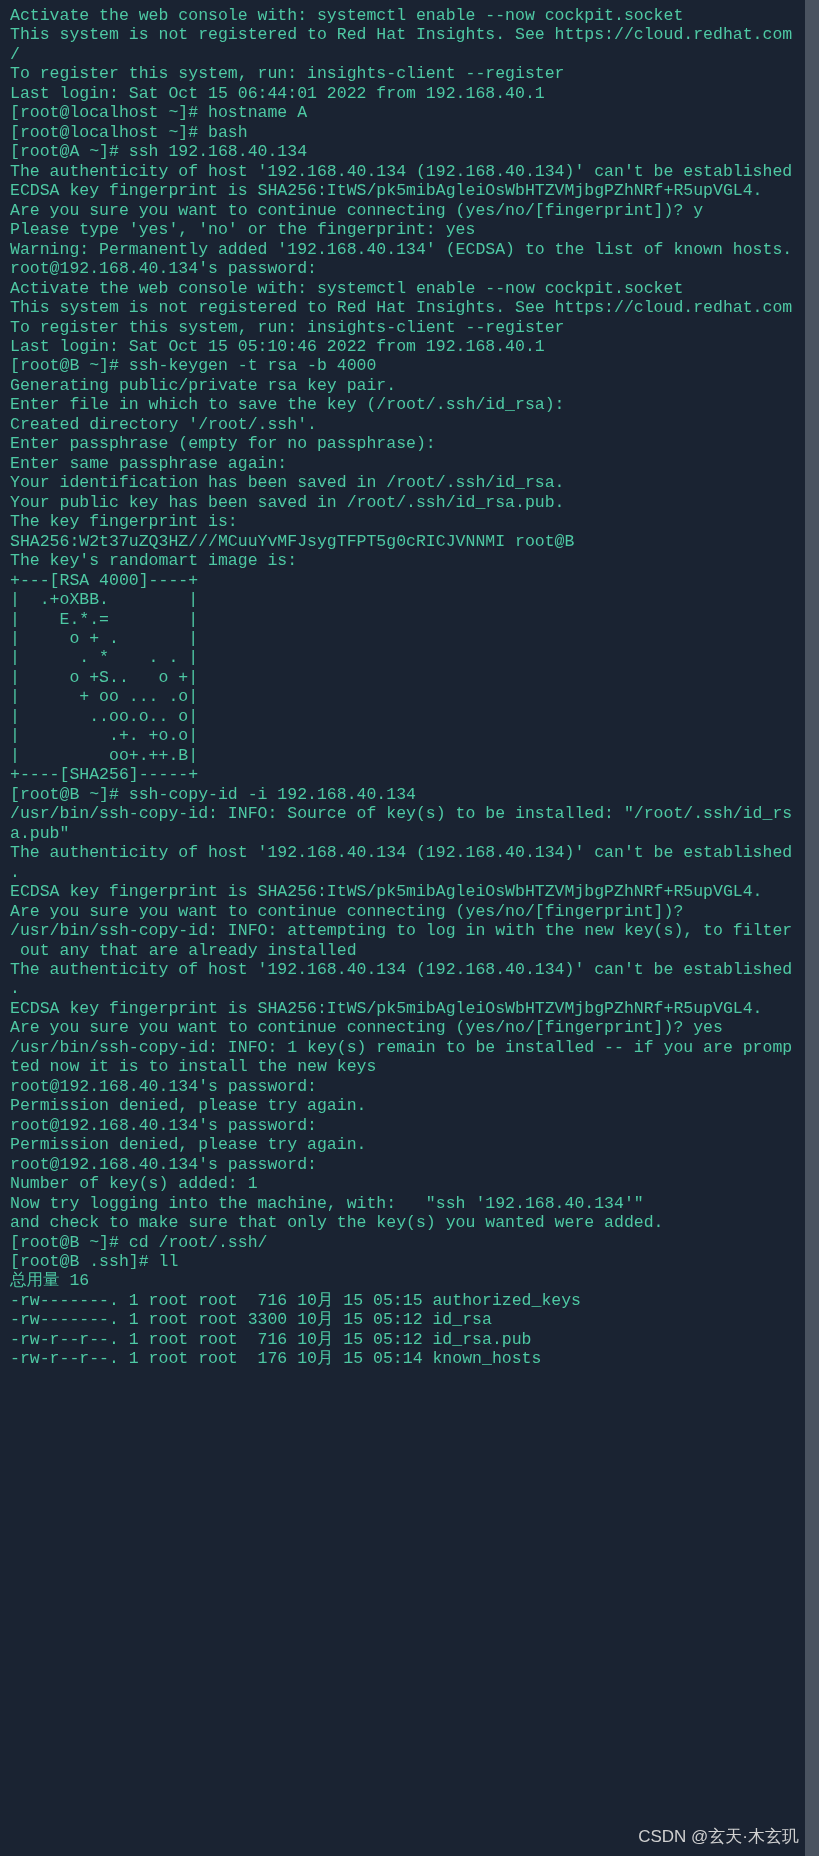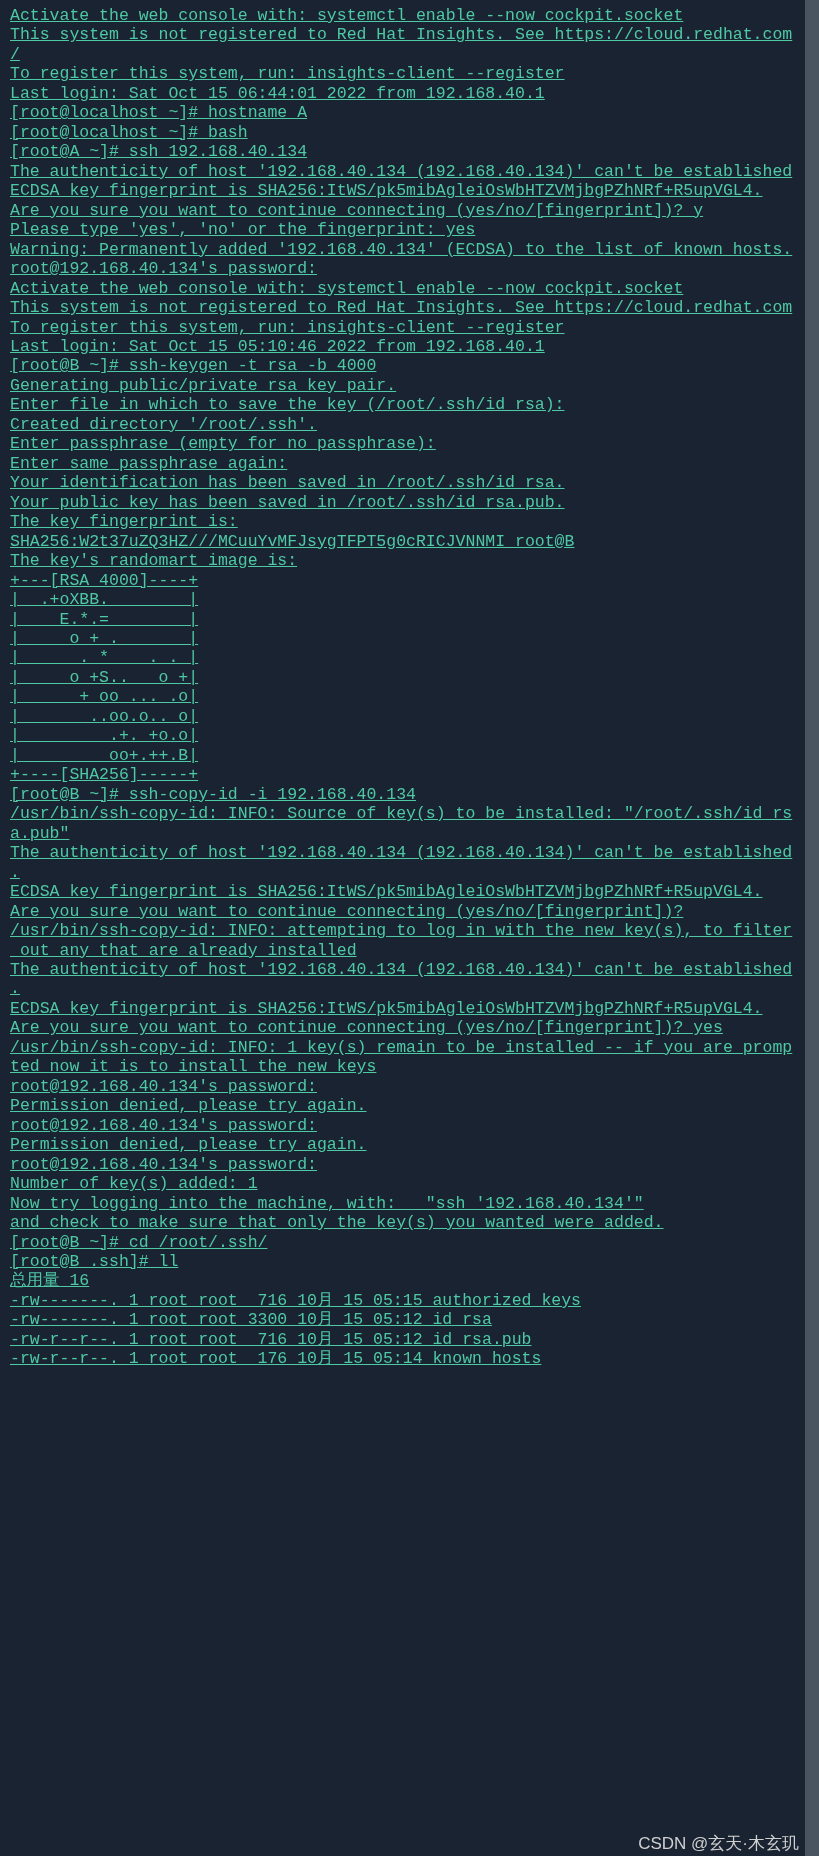--- a/index.html
+++ b/index.html
@@ -11,41 +11,40 @@
     line-height: 1.18;
     width: 819px;
     height: 1856px;
     padding: 6px 10px;
     overflow: hidden;
     position: relative;
   }
   .terminal {
     white-space: pre-wrap;
     word-wrap: break-word;
-    text-decoration: underline;
   }
   .line { display: block; }
   .scrollbar {
     position: absolute;
     right: 0;
     top: 0;
     width: 14px;
     height: 100%;
     background: #2a3340;
   }
   .scroll-thumb {
     position: absolute;
     top: 0;
     width: 14px;
     height: 100%;
     background: #4a5360;
   }
   .watermark {
     position: absolute;
-    bottom: 2px;
+    bottom: 9px;
     right: 20px;
     color: #d0d0d0;
     font-size: 17px;
     font-family: sans-serif;
   }
 </style>
 </head>
 <body>
 
 <div class="terminal" id="terminal"><span class="line">Activate the web console with: systemctl enable --now cockpit.socket</span><span class="line"></span><span class="line">This system is not registered to Red Hat Insights. See https://cloud.redhat.com</span><span class="line">/</span><span class="line">To register this system, run: insights-client --register</span><span class="line"></span><span class="line">Last login: Sat Oct 15 06:44:01 2022 from 192.168.40.1</span><span class="line">[root@localhost ~]# hostname A</span><span class="line">[root@localhost ~]# bash</span><span class="line">[root@A ~]# ssh 192.168.40.134</span><span class="line">The authenticity of host '192.168.40.134 (192.168.40.134)' can't be established</span><span class="line">ECDSA key fingerprint is SHA256:ItWS/pk5mibAgleiOsWbHTZVMjbgPZhNRf+R5upVGL4.</span><span class="line">Are you sure you want to continue connecting (yes/no/[fingerprint])? y</span><span class="line">Please type 'yes', 'no' or the fingerprint: yes</span><span class="line">Warning: Permanently added '192.168.40.134' (ECDSA) to the list of known hosts.</span><span class="line">root@192.168.40.134's password:</span><span class="line">Activate the web console with: systemctl enable --now cockpit.socket</span><span class="line"></span><span class="line">This system is not registered to Red Hat Insights. See https://cloud.redhat.com</span><span class="line">To register this system, run: insights-client --register</span><span class="line"></span><span class="line">Last login: Sat Oct 15 05:10:46 2022 from 192.168.40.1</span><span class="line">[root@B ~]# ssh-keygen -t rsa -b 4000</span><span class="line">Generating public/private rsa key pair.</span><span class="line">Enter file in which to save the key (/root/.ssh/id_rsa):</span><span class="line">Created directory '/root/.ssh'.</span><span class="line">Enter passphrase (empty for no passphrase):</span><span class="line">Enter same passphrase again:</span><span class="line">Your identification has been saved in /root/.ssh/id_rsa.</span><span class="line">Your public key has been saved in /root/.ssh/id_rsa.pub.</span><span class="line">The key fingerprint is:</span><span class="line">SHA256:W2t37uZQ3HZ///MCuuYvMFJsygTFPT5g0cRICJVNNMI root@B</span><span class="line">The key's randomart image is:</span><span class="line">+---[RSA 4000]----+</span><span class="line">|  .+oXBB.        |</span><span class="line">|    E.*.=        |</span><span class="line">|     o + .       |</span><span class="line">|      . *    . . |</span><span class="line">|     o +S..   o +|</span><span class="line">|      + oo ... .o|</span><span class="line">|       ..oo.o.. o|</span><span class="line">|         .+. +o.o|</span><span class="line">|         oo+.++.B|</span><span class="line">+----[SHA256]-----+</span><span class="line">[root@B ~]# ssh-copy-id -i 192.168.40.134</span><span class="line">/usr/bin/ssh-copy-id: INFO: Source of key(s) to be installed: "/root/.ssh/id_rs</span><span class="line">a.pub"</span><span class="line">The authenticity of host '192.168.40.134 (192.168.40.134)' can't be established</span><span class="line">.</span><span class="line">ECDSA key fingerprint is SHA256:ItWS/pk5mibAgleiOsWbHTZVMjbgPZhNRf+R5upVGL4.</span><span class="line">Are you sure you want to continue connecting (yes/no/[fingerprint])?</span><span class="line">/usr/bin/ssh-copy-id: INFO: attempting to log in with the new key(s), to filter</span><span class="line"> out any that are already installed</span><span class="line">The authenticity of host '192.168.40.134 (192.168.40.134)' can't be established</span><span class="line">.</span><span class="line">ECDSA key fingerprint is SHA256:ItWS/pk5mibAgleiOsWbHTZVMjbgPZhNRf+R5upVGL4.</span><span class="line">Are you sure you want to continue connecting (yes/no/[fingerprint])? yes</span><span class="line">/usr/bin/ssh-copy-id: INFO: 1 key(s) remain to be installed -- if you are promp</span><span class="line">ted now it is to install the new keys</span><span class="line">root@192.168.40.134's password:</span><span class="line"></span><span class="line"></span><span class="line"></span><span class="line">Permission denied, please try again.</span><span class="line">root@192.168.40.134's password:</span><span class="line">Permission denied, please try again.</span><span class="line">root@192.168.40.134's password:</span><span class="line"></span><span class="line">Number of key(s) added: 1</span><span class="line"></span><span class="line">Now try logging into the machine, with:   "ssh '192.168.40.134'"</span><span class="line">and check to make sure that only the key(s) you wanted were added.</span><span class="line"></span><span class="line">[root@B ~]# cd /root/.ssh/</span><span class="line">[root@B .ssh]# ll</span><span class="line">总用量 16</span><span class="line">-rw-------. 1 root root  716 10月 15 05:15 authorized_keys</span><span class="line">-rw-------. 1 root root 3300 10月 15 05:12 id_rsa</span><span class="line">-rw-r--r--. 1 root root  716 10月 15 05:12 id_rsa.pub</span><span class="line">-rw-r--r--. 1 root root  176 10月 15 05:14 known_hosts</span></div>

